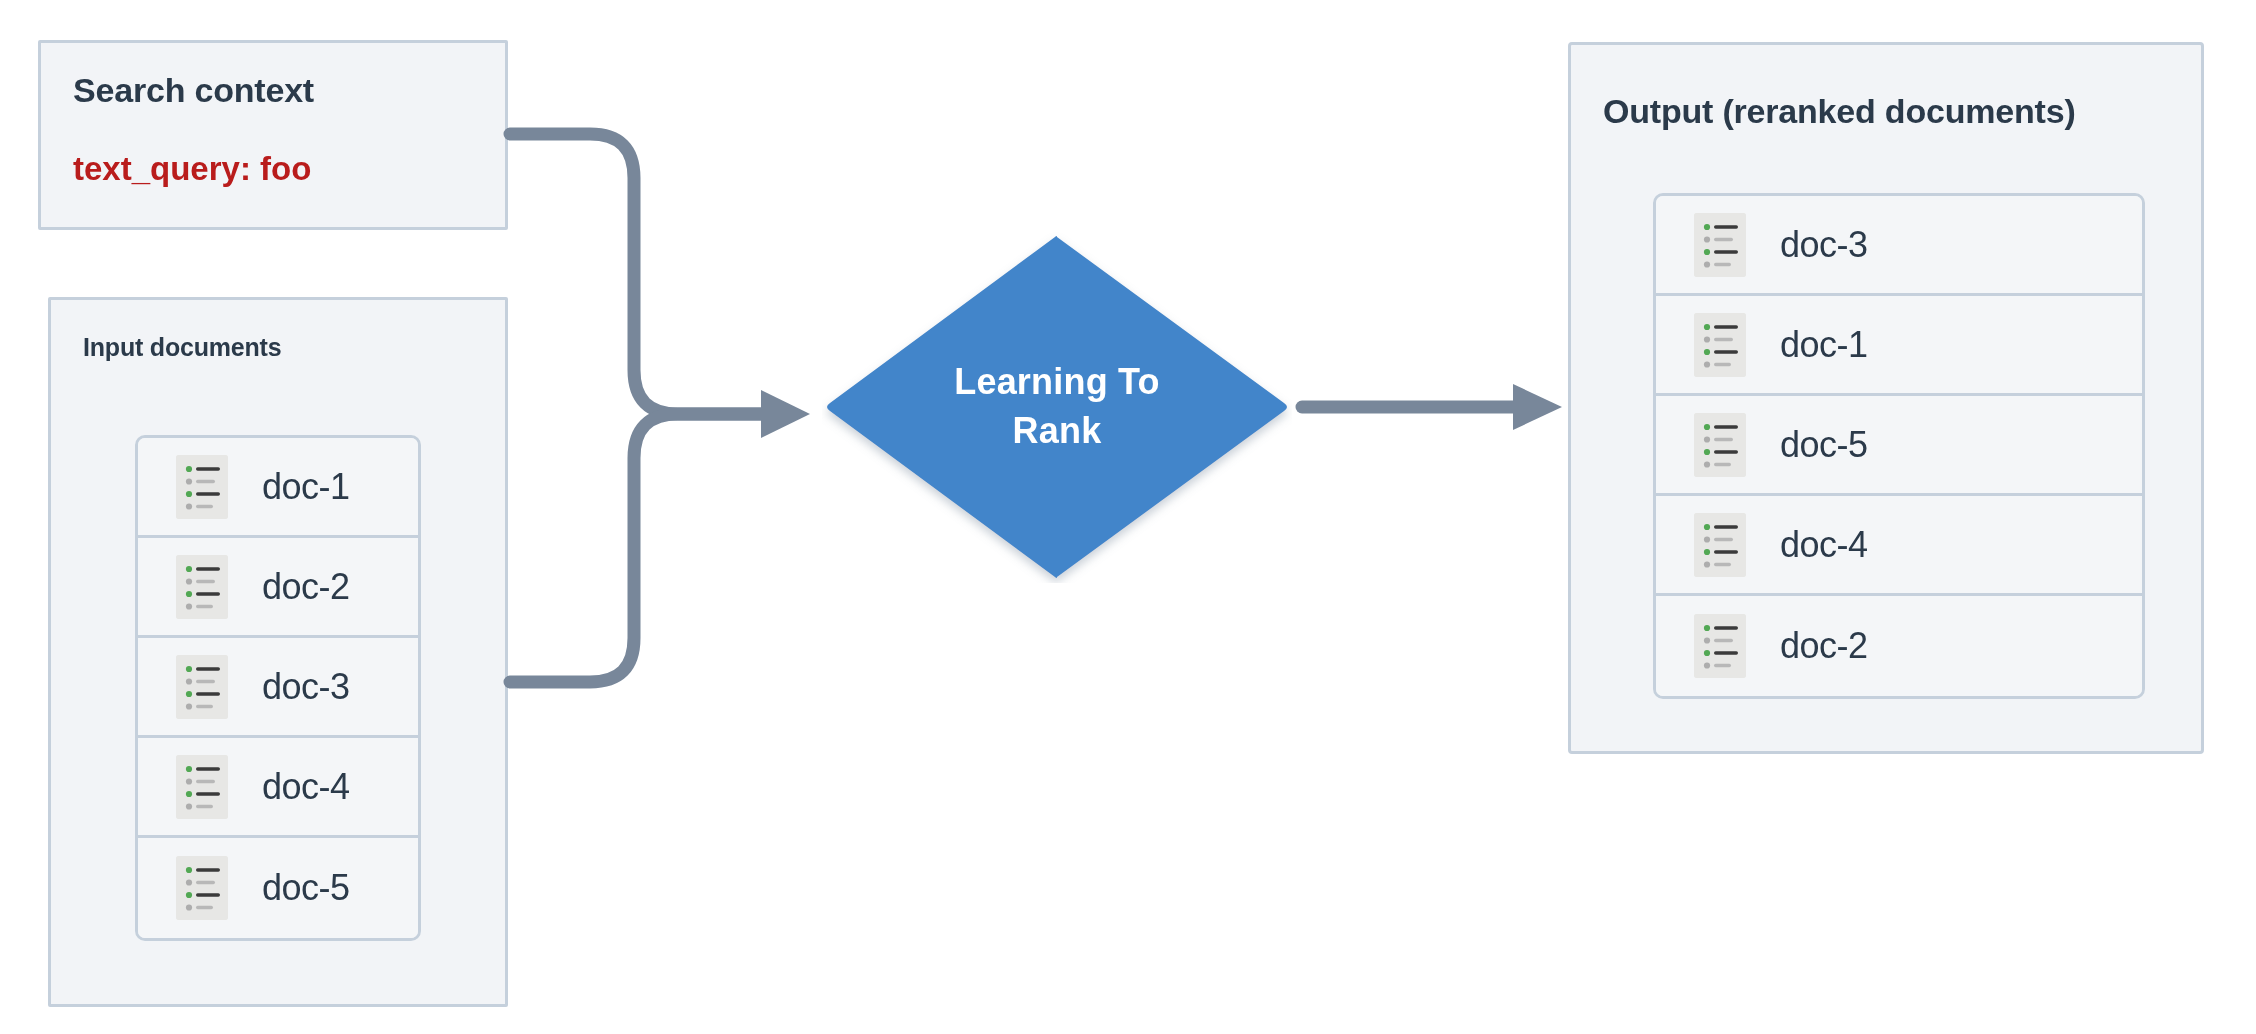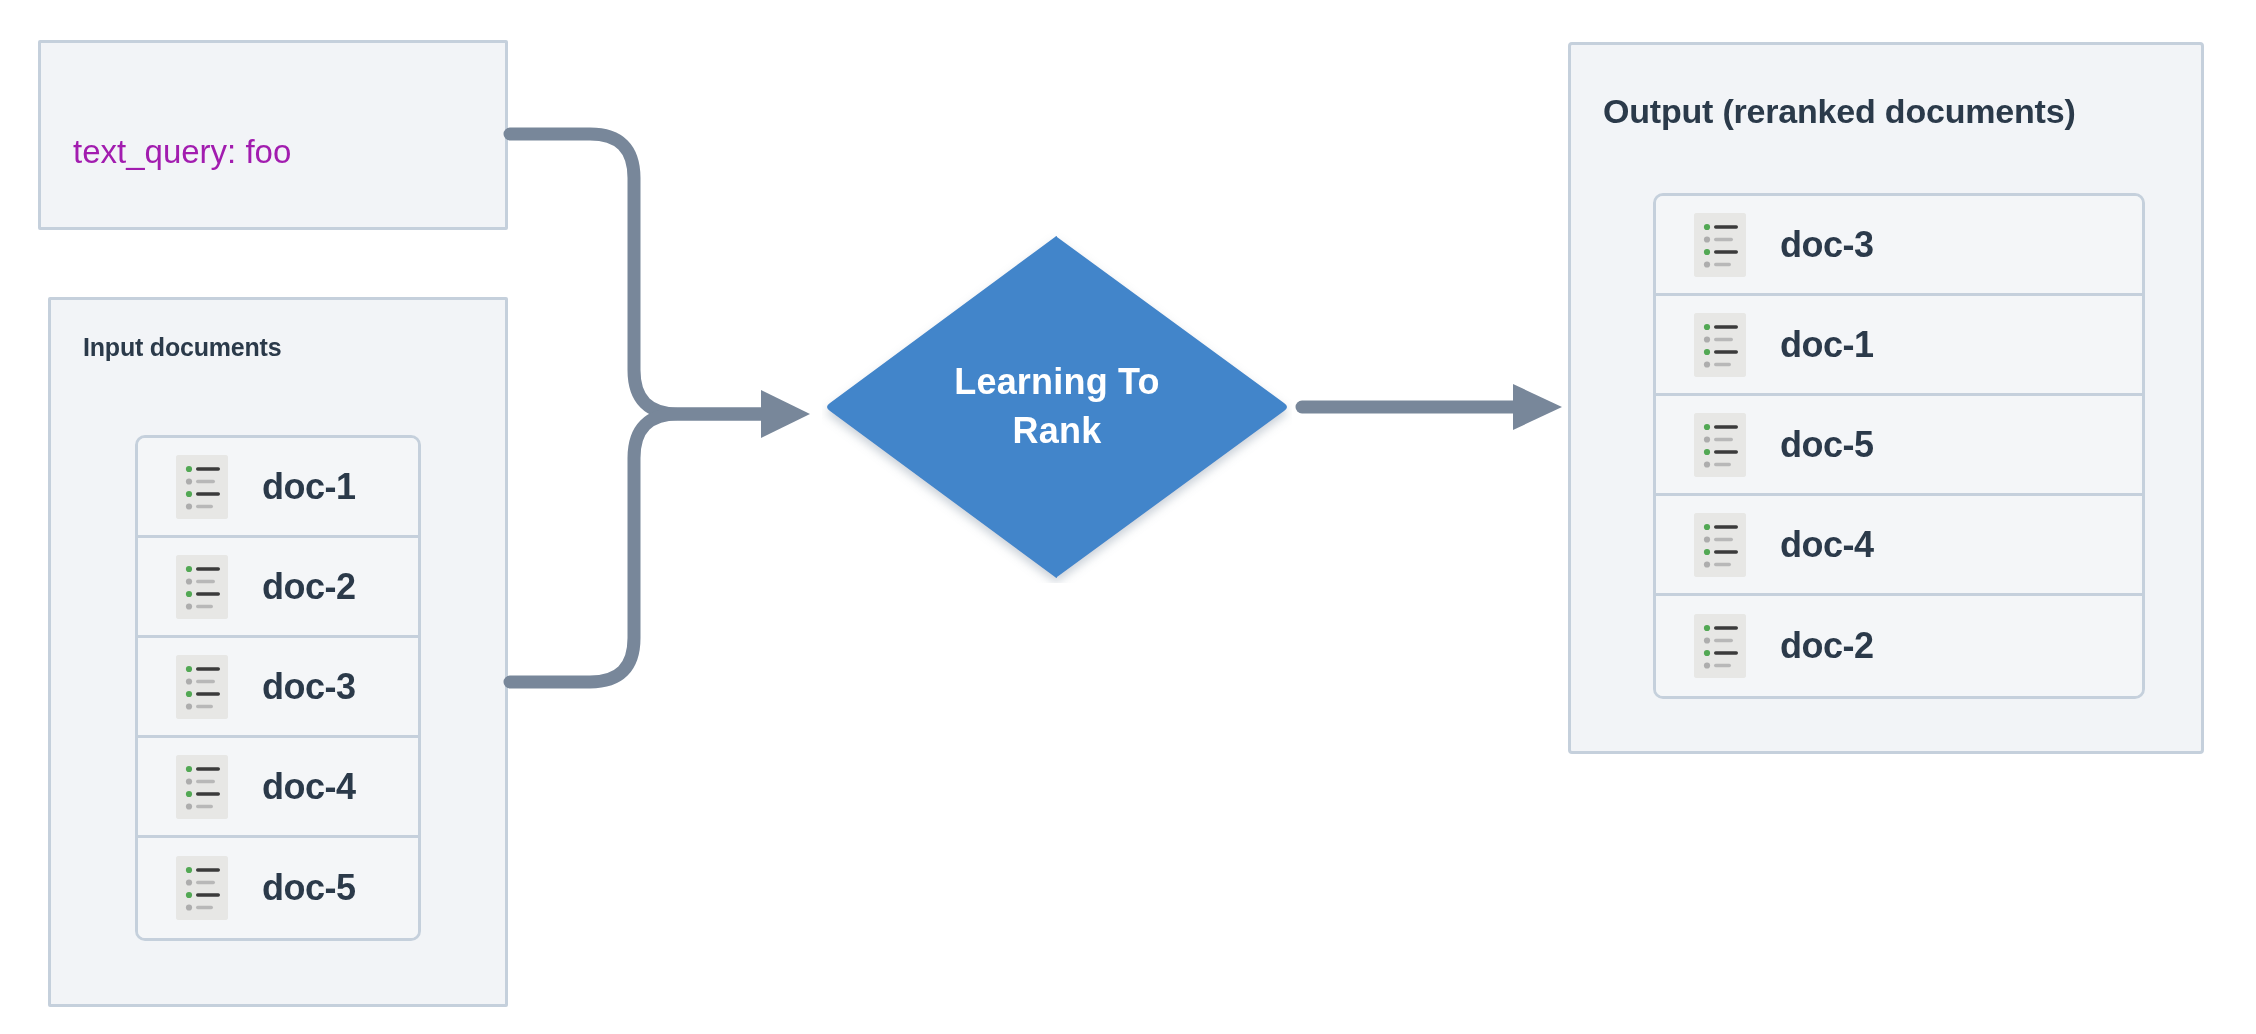--- a/index.html
+++ b/index.html
@@ -48,24 +48,24 @@
   }
   #search-context-panel .panel-title {
     position: absolute;
     left: 32px;
     top: 28px;
     font-size: 34px;
   }
   #search-context-query {
     position: absolute;
     left: 32px;
-    top: 90px;
+    top: 107px;
     font-size: 33px;
-    color: #a21caf;
-    font-weight: 400;
+    color: #b91c1c;
+    font-weight: 700;
     white-space: nowrap;
   }
 
   
   #input-documents-panel {
     left: 48px;
     top: 297px;
     width: 460px;
     height: 710px;
     border-radius: 2px;
@@ -128,21 +128,21 @@
     height: 64px;
     background: #e7e7e5;
     border-radius: 3px;
     flex: 0 0 auto;
     display: block;
   }
 
   .doc-label {
     margin-left: 34px;
     font-size: 36px;
-    font-weight: 700;
+    font-weight: 400;
     color: #2b3a4a;
     letter-spacing: -0.5px;
     white-space: nowrap;
   }
 
   
   #ltr-diamond {
     position: absolute;
     left: 822px;
     top: 231px;
@@ -184,20 +184,21 @@
     height: 1034px;
     pointer-events: none;
   }
 </style>
 </head>
 <body>
 
 <div id="canvas">
 
   <div class="panel" id="search-context-panel">
+    <div class="panel-title">Search context</div>
     <div id="search-context-query">text_query: foo</div>
   </div>
 
   <div class="panel" id="input-documents-panel">
     <div class="panel-title">Input documents</div>
     <div class="doc-list" id="input-doc-list">
         <div class="doc-card">
           <span class="doc-icon"><svg viewBox="0 0 52 64" width="52" height="64">
               <rect x="0" y="0" width="52" height="64" rx="3" fill="#e7e7e5"></rect>
               <circle cx="13" cy="14" r="3.1" fill="#52a854"></circle>

